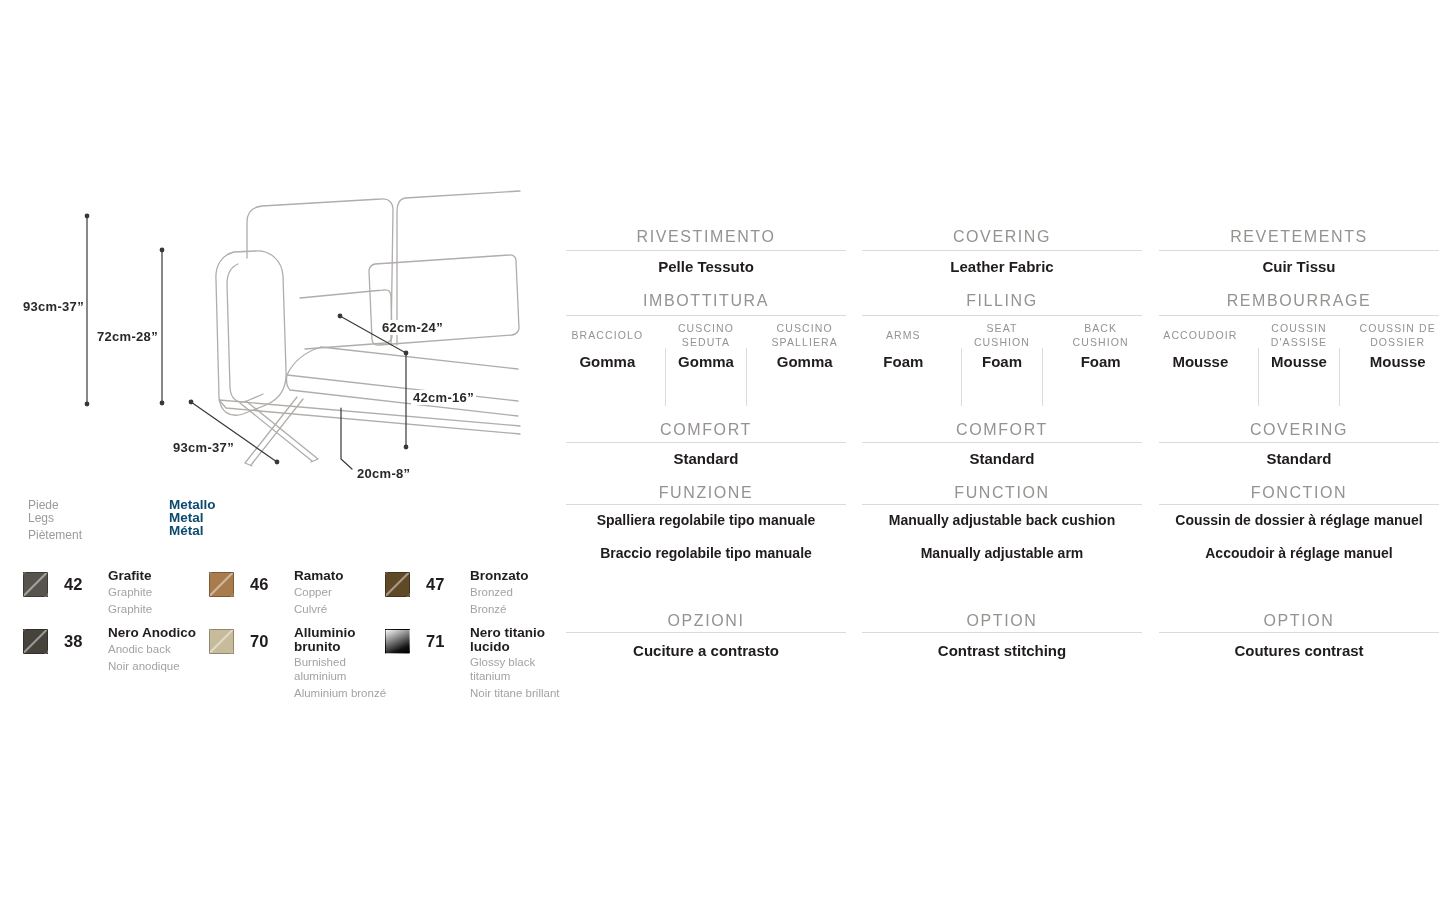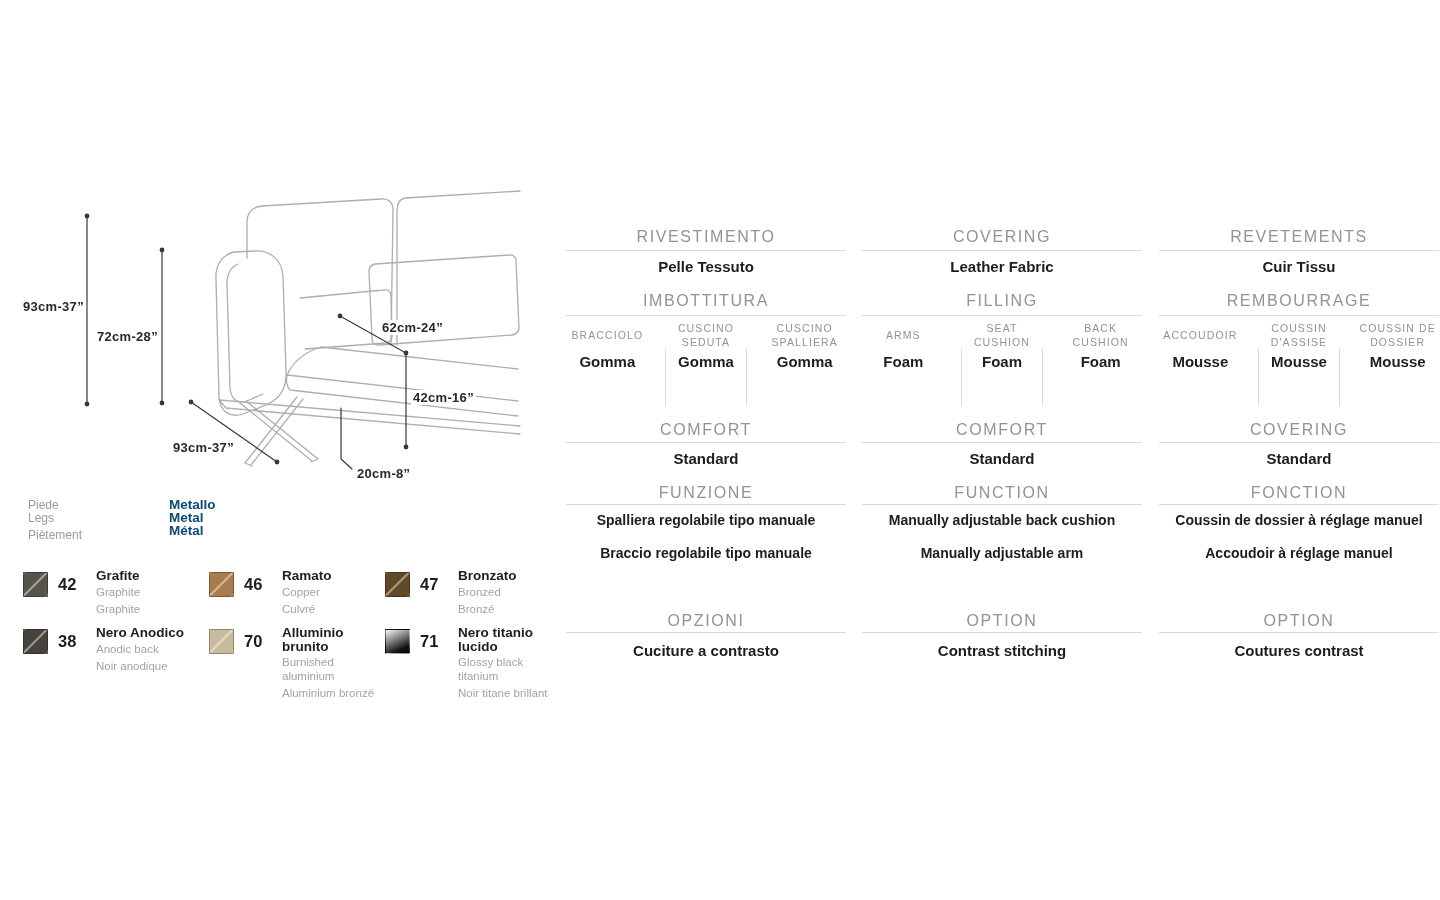--- a/index.html
+++ b/index.html
@@ -13,21 +13,21 @@
   .dim{
     position:absolute;font-weight:700;font-size:13px;letter-spacing:.3px;color:#2b2826;
     white-space:nowrap;
   }
   .dim.masked{background:#fff;padding:0 2px;}
   
   .legs-labels{position:absolute;left:28px;top:499px;font-size:12px;line-height:12.8px;color:#9d9a98;}
   .legs-labels .gap{margin-top:4px;}
   .legs-values{position:absolute;left:169px;top:498px;font-size:13.5px;line-height:13px;font-weight:700;color:#0c4a6e;}
   
-  .finish{position:absolute;display:flex;align-items:flex-start;}
+  .finish{position:absolute;display:flex;align-items:flex-start;gap:6px;}
   .swatch{
     width:25px;height:25px;margin-top:3px;flex:0 0 25px;
     border:1px solid rgba(0,0,0,.28);box-sizing:border-box;
     background-image:linear-gradient(135deg, transparent 44%, rgba(255,255,255,.45) 47%, rgba(255,255,255,.45) 50%, transparent 54%);
   }
   .swatch.grad{
     border:1px solid rgba(0,0,0,.15);
     background-image:linear-gradient(155deg,#f7f7f7 0%,#c9c9c9 16%,#6b6b6b 48%,#111 78%,#000 100%) !important;
   }
   .fcode{margin-left:10px;margin-top:6px;width:28px;font-weight:700;font-size:16.5px;color:#1f1c1b;}

